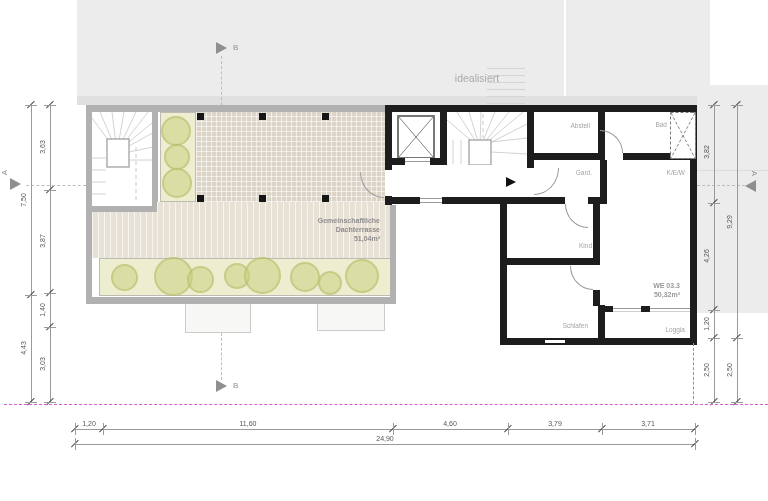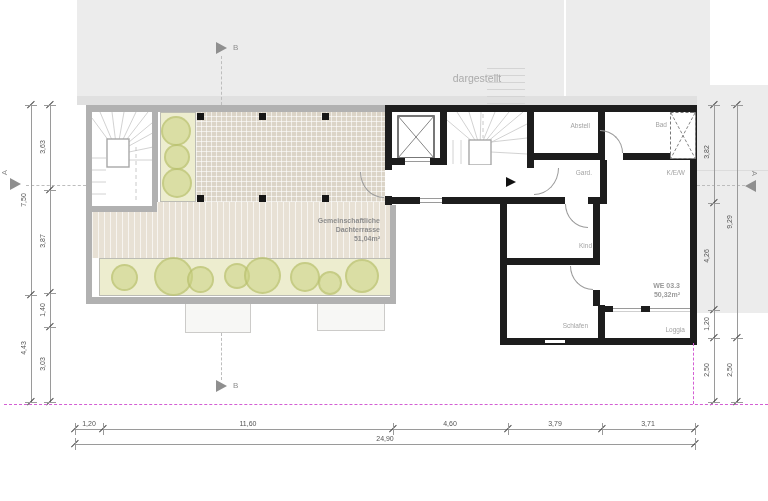--- a/index.html
+++ b/index.html
@@ -61,21 +61,21 @@
 <div id="stage">
 
   <div class="abs ctx" style="left:77px;top:0;width:487px;height:96px;"></div>
   <div class="abs ctx" style="left:566px;top:0;width:144px;height:96px;"></div>
   <div class="abs ctxband" style="left:77px;top:96px;width:633px;height:9px;"></div>
   <div class="abs ctx" style="left:697px;top:85px;width:71px;height:228px;"></div>
   <div class="abs ctxseam" style="left:697px;top:170px;width:71px;height:1px;"></div>
   <div class="abs ctxstair" style="left:487px;top:64px;width:38px;height:40px;"></div>
 
   <div class="note" style="left:377px;top:72px;width:200px;">
-    <div>dargestellt</div>
+    <div>idealisiert</div>
   </div>
 
   <div class="abs balcony" style="left:185px;top:302px;width:66px;height:31px;"></div>
   <div class="abs balcony" style="left:317px;top:302px;width:68px;height:29px;"></div>
 
   <div class="abs white" style="left:86px;top:105px;width:310px;height:199px;"></div>
 
   <div class="abs white" style="left:92px;top:112px;width:60px;height:94px;"></div>
   <svg class="abs" style="left:92px;top:112px;" width="66" height="94" viewBox="0 0 66 94">
     <g stroke="#c6c6c6" stroke-width="0.8" fill="none">

